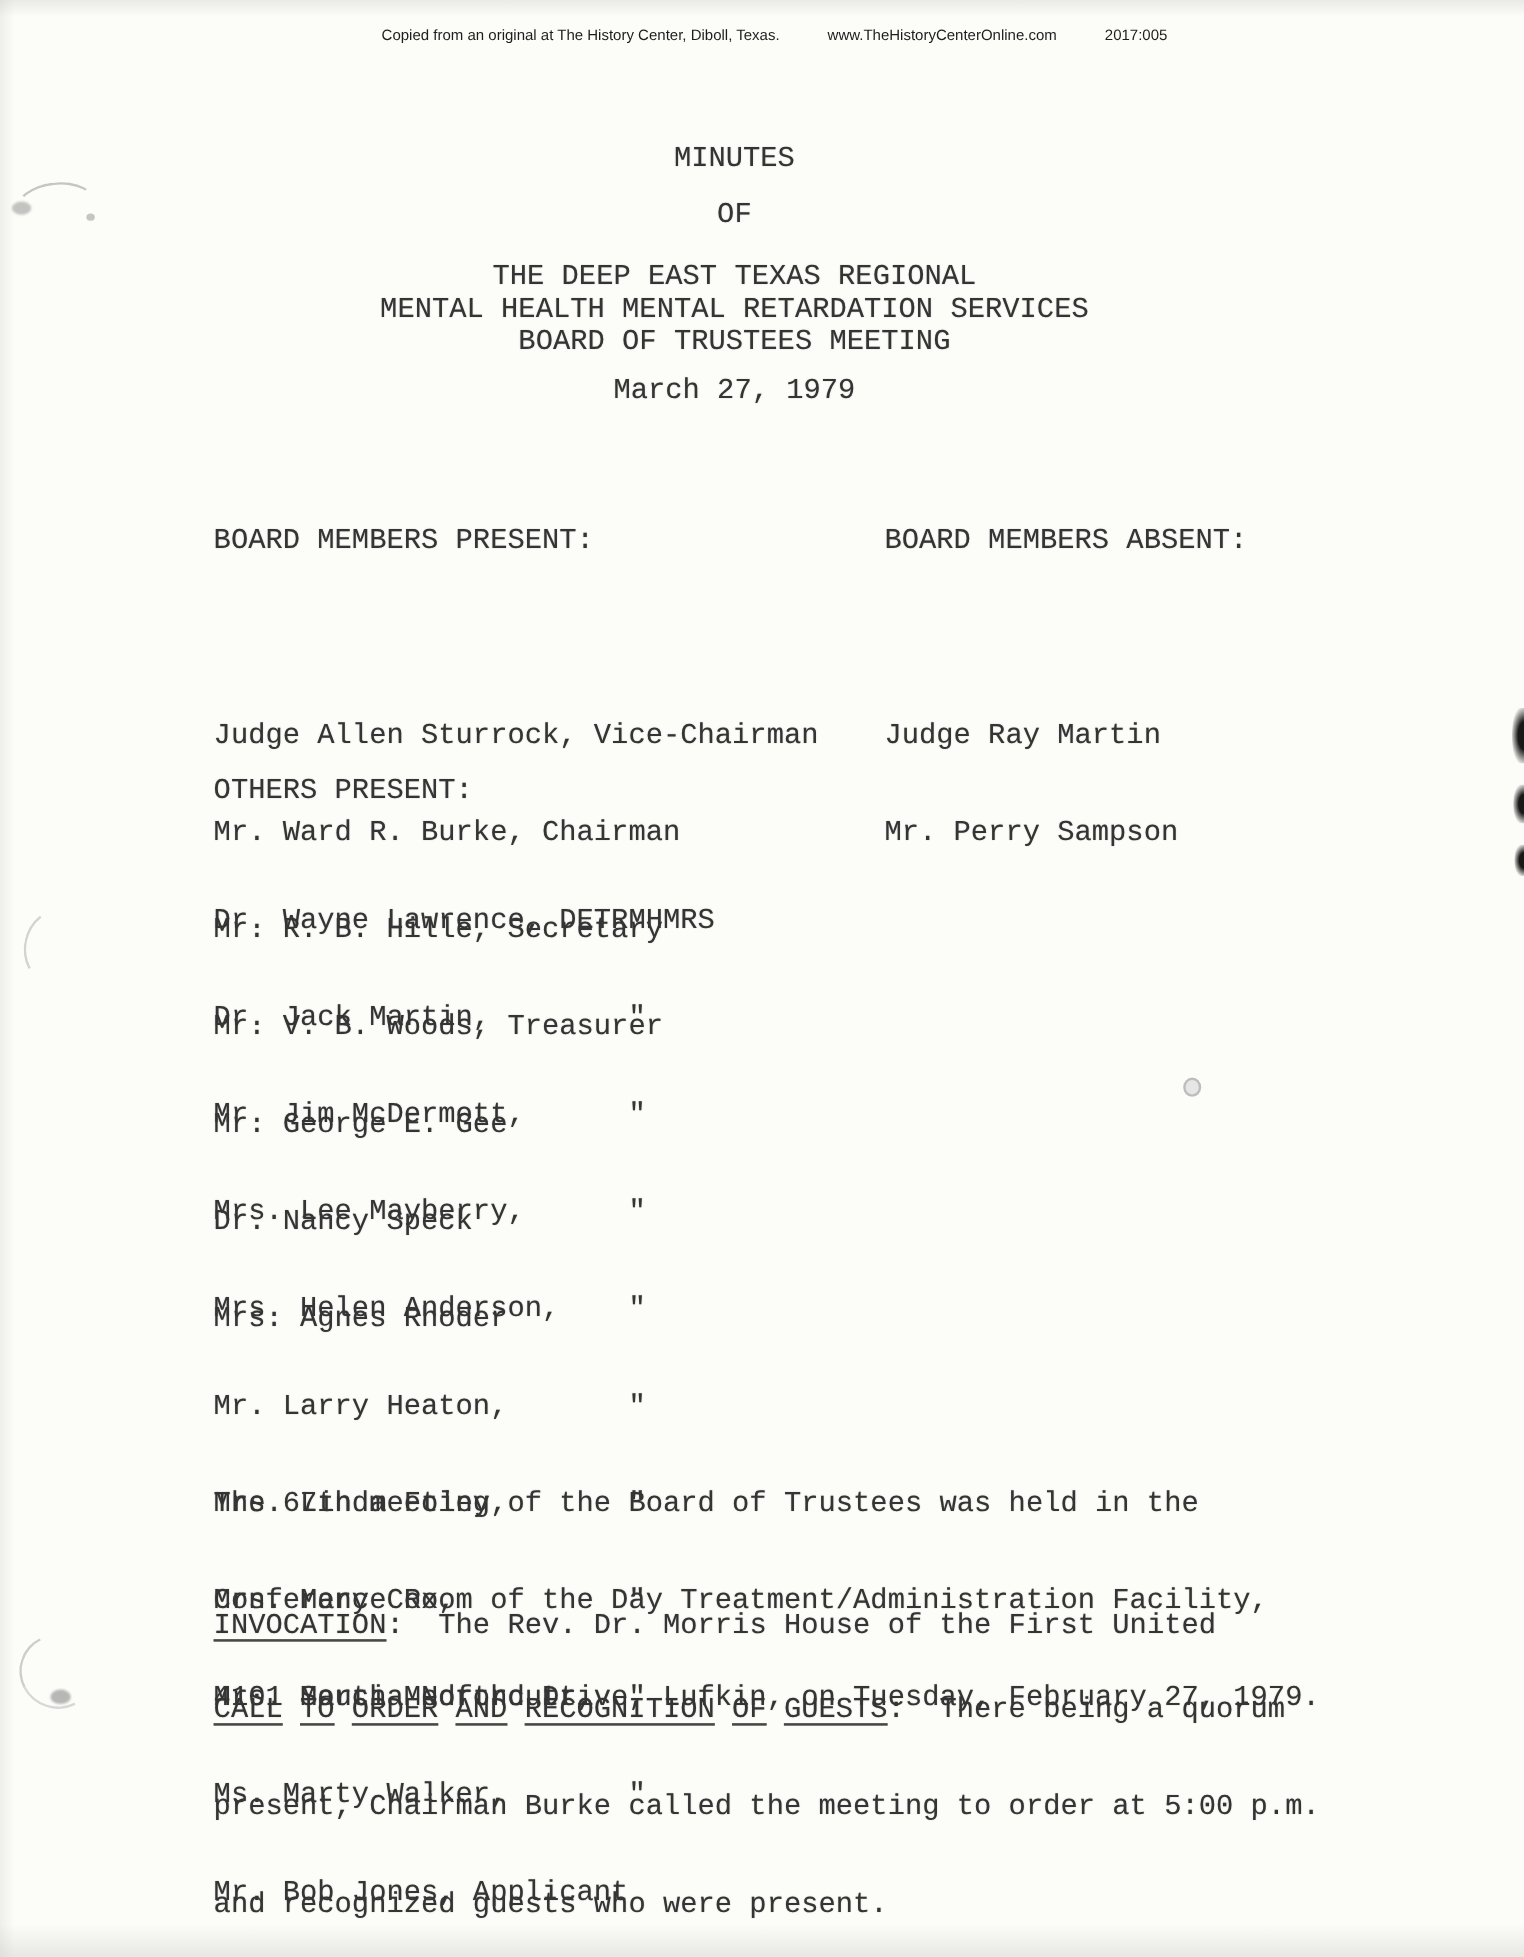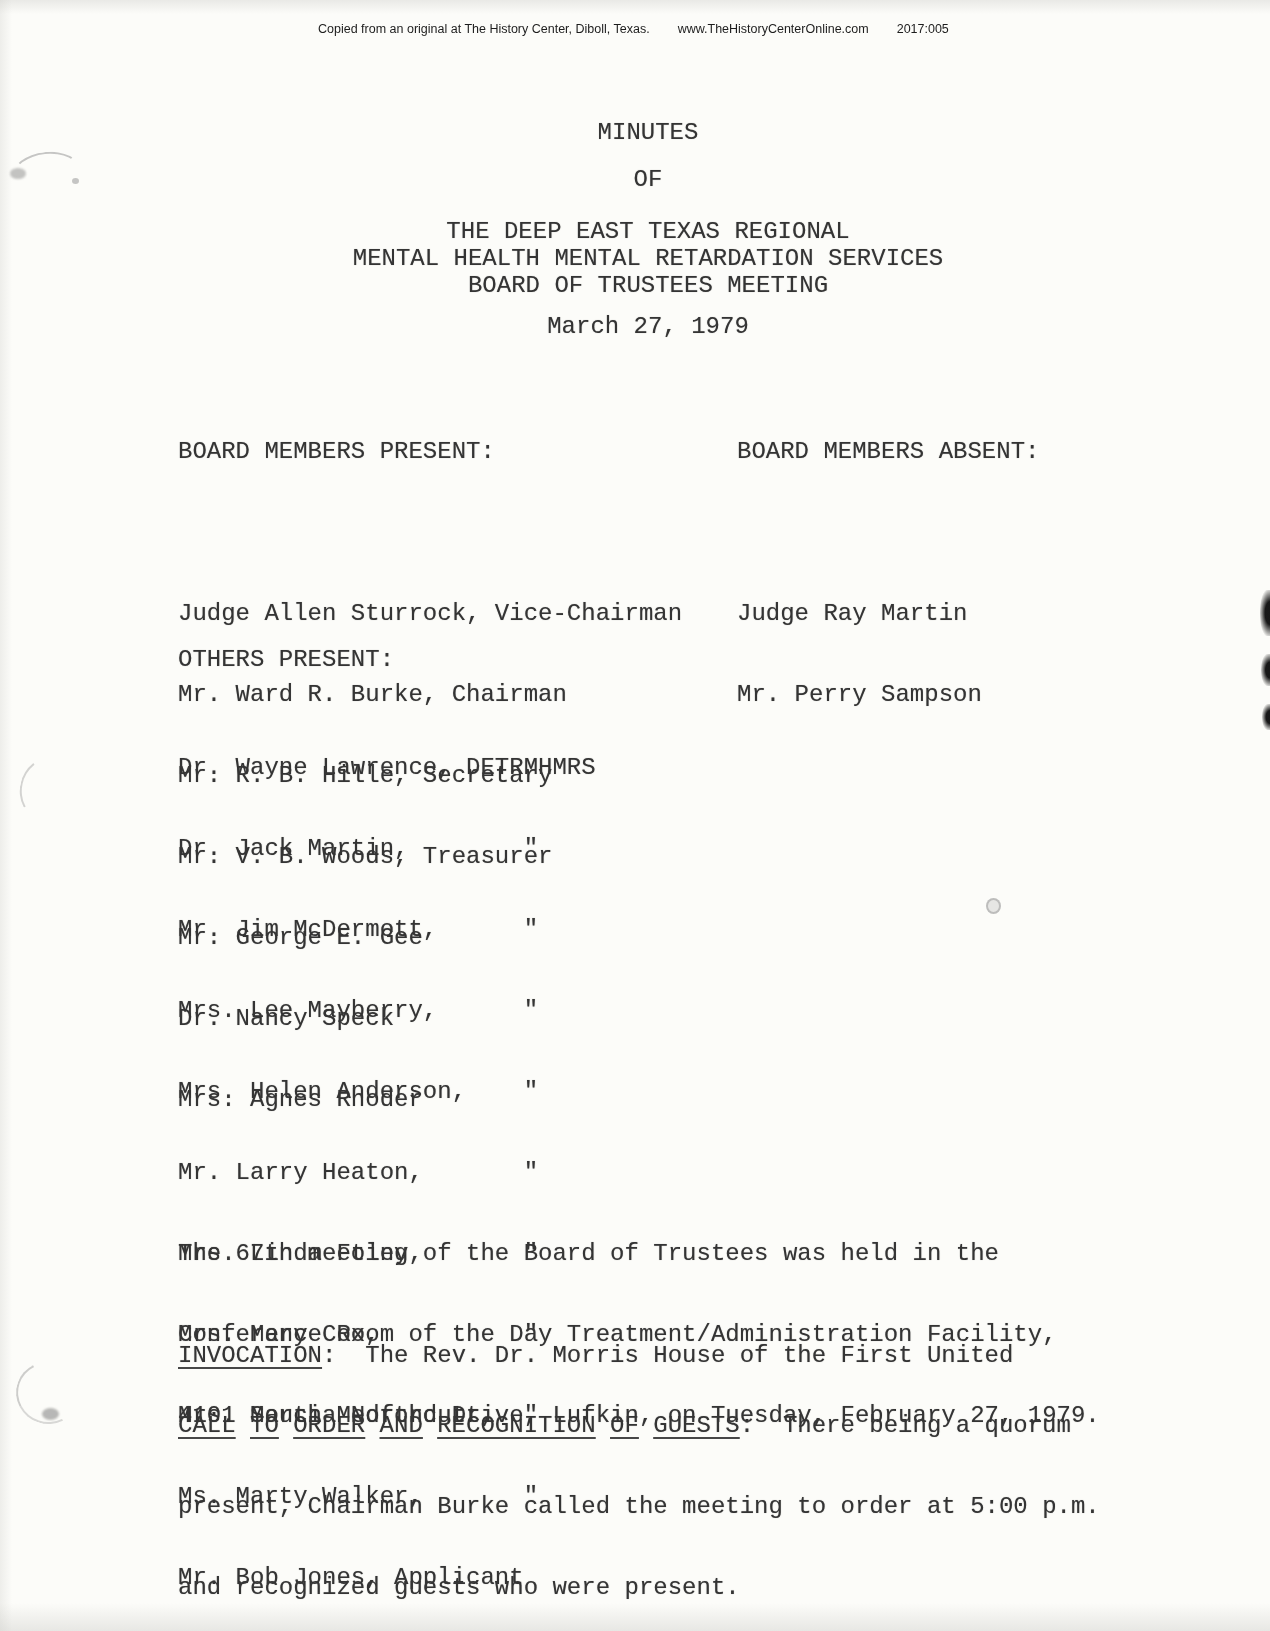--- a/index.html
+++ b/index.html
@@ -14,24 +14,24 @@
     background:linear-gradient(90deg,rgba(200,200,196,0.28),rgba(200,200,196,0));pointer-events:none;}
   .edge-bottom{position:absolute;left:0;bottom:0;width:100%;height:28px;
     background:linear-gradient(0deg,rgba(200,200,196,0.40),rgba(200,200,196,0));pointer-events:none;}
 
   .mono{
     font-family:"Liberation Mono","DejaVu Sans Mono",monospace;
     font-size:24px;line-height:27px;color:#343434;white-space:pre;
     text-shadow:0 0 1px rgba(70,70,70,0.45);
   }
   .header{
-    position:absolute;left:318px;top:22px;display:flex;gap:28px;
+    position:absolute;left:318px;top:22px;display:flex;gap:40px;
     font-family:"Liberation Sans",sans-serif;font-size:12.5px;color:#1d1d1d;
   }
-  .center-line{position:absolute;left:0;width:1224px;text-align:center;padding-left:36px;}
+  .center-line{position:absolute;left:0;width:1224px;text-align:center;}
   .ul{text-decoration:underline;text-decoration-thickness:2px;text-underline-offset:5px;
       text-decoration-color:rgba(60,60,60,0.9);}
   .hw + .hw{margin-left:1ch;text-align:right;}
   .blank{height:27px;}
 
   
   .arc1{position:absolute;left:12px;top:152px;width:66px;height:40px;
     border:2px solid transparent;border-top-color:rgba(130,130,130,0.45);
     border-radius:50%;transform:rotate(-6deg);}
   .arc1-blob{position:absolute;left:10px;top:168px;width:16px;height:11px;

